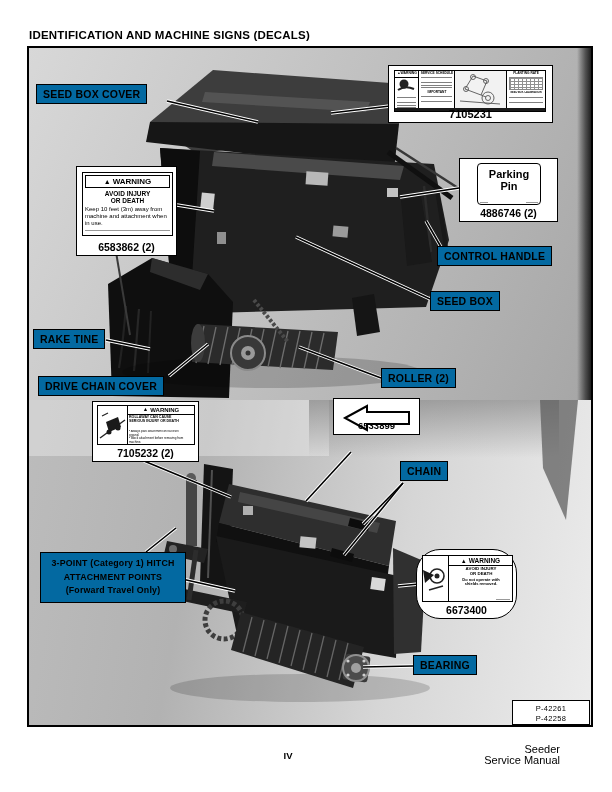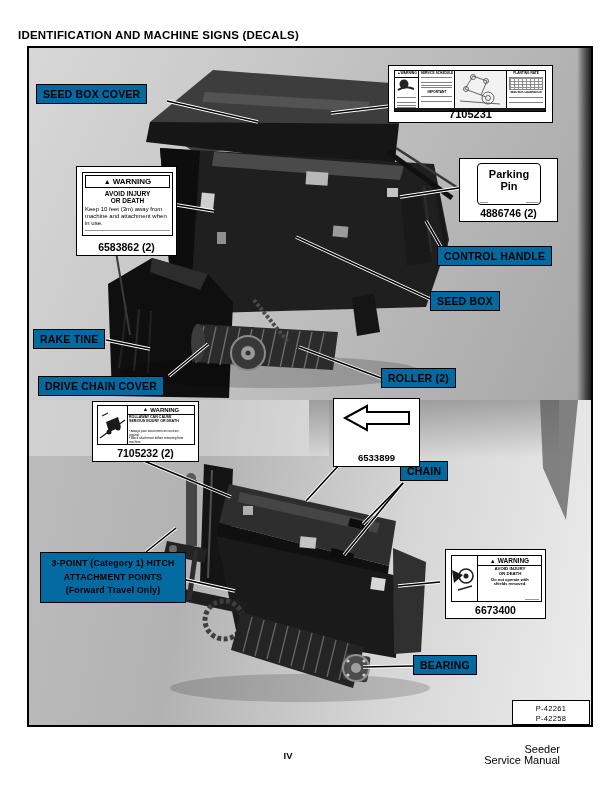--- a/index.html
+++ b/index.html
@@ -1,20 +1,20 @@
 <!DOCTYPE html>
 <html><head>
 <meta charset="utf-8">
 <style>
   html,body{margin:0;padding:0;background:#fff;}
   #page{position:relative;width:612px;height:792px;background:#fff;overflow:hidden;
         font-family:"Liberation Sans","DejaVu Sans",sans-serif;color:#000;}
   .abs{position:absolute;}
   
-  #title{left:18px;top:29px;font-size:11.5px;font-weight:700;letter-spacing:.2px;white-space:nowrap;}
+  #title{left:29px;top:29px;font-size:11.5px;font-weight:700;letter-spacing:.2px;white-space:nowrap;}
   
   #frame{left:27px;top:46px;width:566px;height:681px;border:2px solid #000;box-sizing:border-box;background:#bbb;}
   #photo-top{left:0;top:0;width:562px;height:352px;background:linear-gradient(115deg,#d8d8d8 0%,#c2c2c2 45%,#a6a6a6 100%);}
   #photo-top .edge{right:0;top:0;width:14px;height:100%;background:linear-gradient(to right,rgba(30,30,30,0),rgba(30,30,30,.65) 60%,rgba(15,15,15,.9));}
   #photo-bottom{left:0;top:352px;width:562px;height:325px;background:linear-gradient(100deg,#bcbcbc 0%,#b2b2b2 30%,#d6d6d6 65%,#ececec 100%);}
   #photo-bottom .lightband{left:0;top:0;width:300px;height:56px;background:rgba(255,255,255,.32);}
   #photo-bottom .darkband{left:280px;top:0;width:250px;height:58px;background:linear-gradient(to bottom,rgba(80,80,80,.42),rgba(80,80,80,0));}
   svg.layer{position:absolute;pointer-events:none;}
   
   .co{position:absolute;background:#0369a1;border:1.5px solid #000;font-weight:700;font-size:10.5px;
@@ -304,28 +304,28 @@
           <span class="ul" style="font-size:7.5px;width:150px;white-space:normal;line-height:8.5px;font-weight:400;transform:scale(.4);">
             <span>• Always park attachment on flat level ground.</span><br>
             <span>• Block attachment before removing from machine.</span>
           </span>
         </div>
       </div>
     </div>
     <div class="pn" style="font-size:10.5px;">7105232 (2)</div>
   </div>
 
-  <div class="dbox" style="left:333px;top:398px;width:87px;height:69px;">
+  <div class="dbox" style="left:333px;top:398px;width:87px;height:37px;">
     <svg style="position:absolute;left:7px;top:5px;" width="72" height="28" viewBox="0 0 72 28">
       <polygon points="4,14 26,2 26,8 68,8 68,20 26,20 26,26" fill="#fff" stroke="#000" stroke-width="2"></polygon>
     </svg>
     <div class="pn" style="font-size:9.5px;bottom:3px;">6533899</div>
   </div>
 
-  <div class="dbox" style="left:445px;top:549px;width:101px;height:70px;">
+  <div class="dbox" style="left:416px;top:549px;width:101px;height:70px;border-radius:24px;">
     <div class="decal" style="left:5px;top:5px;width:91px;height:47px;display:flex;">
       <div style="width:26px;border-right:.7px solid #000;box-sizing:border-box;">
         <svg width="25" height="45" viewBox="0 0 25 45">
           <circle cx="14" cy="20" r="7" fill="none" stroke="#222" stroke-width="1.6"></circle>
           <circle cx="14" cy="20" r="2.5" fill="#222"></circle>
           <polygon points="0,14 11,19 2,27" fill="#1a1a1a"></polygon>
           <path d="M6,34 L20,30" stroke="#222" stroke-width="1.4"></path>
         </svg>
       </div>
       <div style="flex:1;position:relative;">

